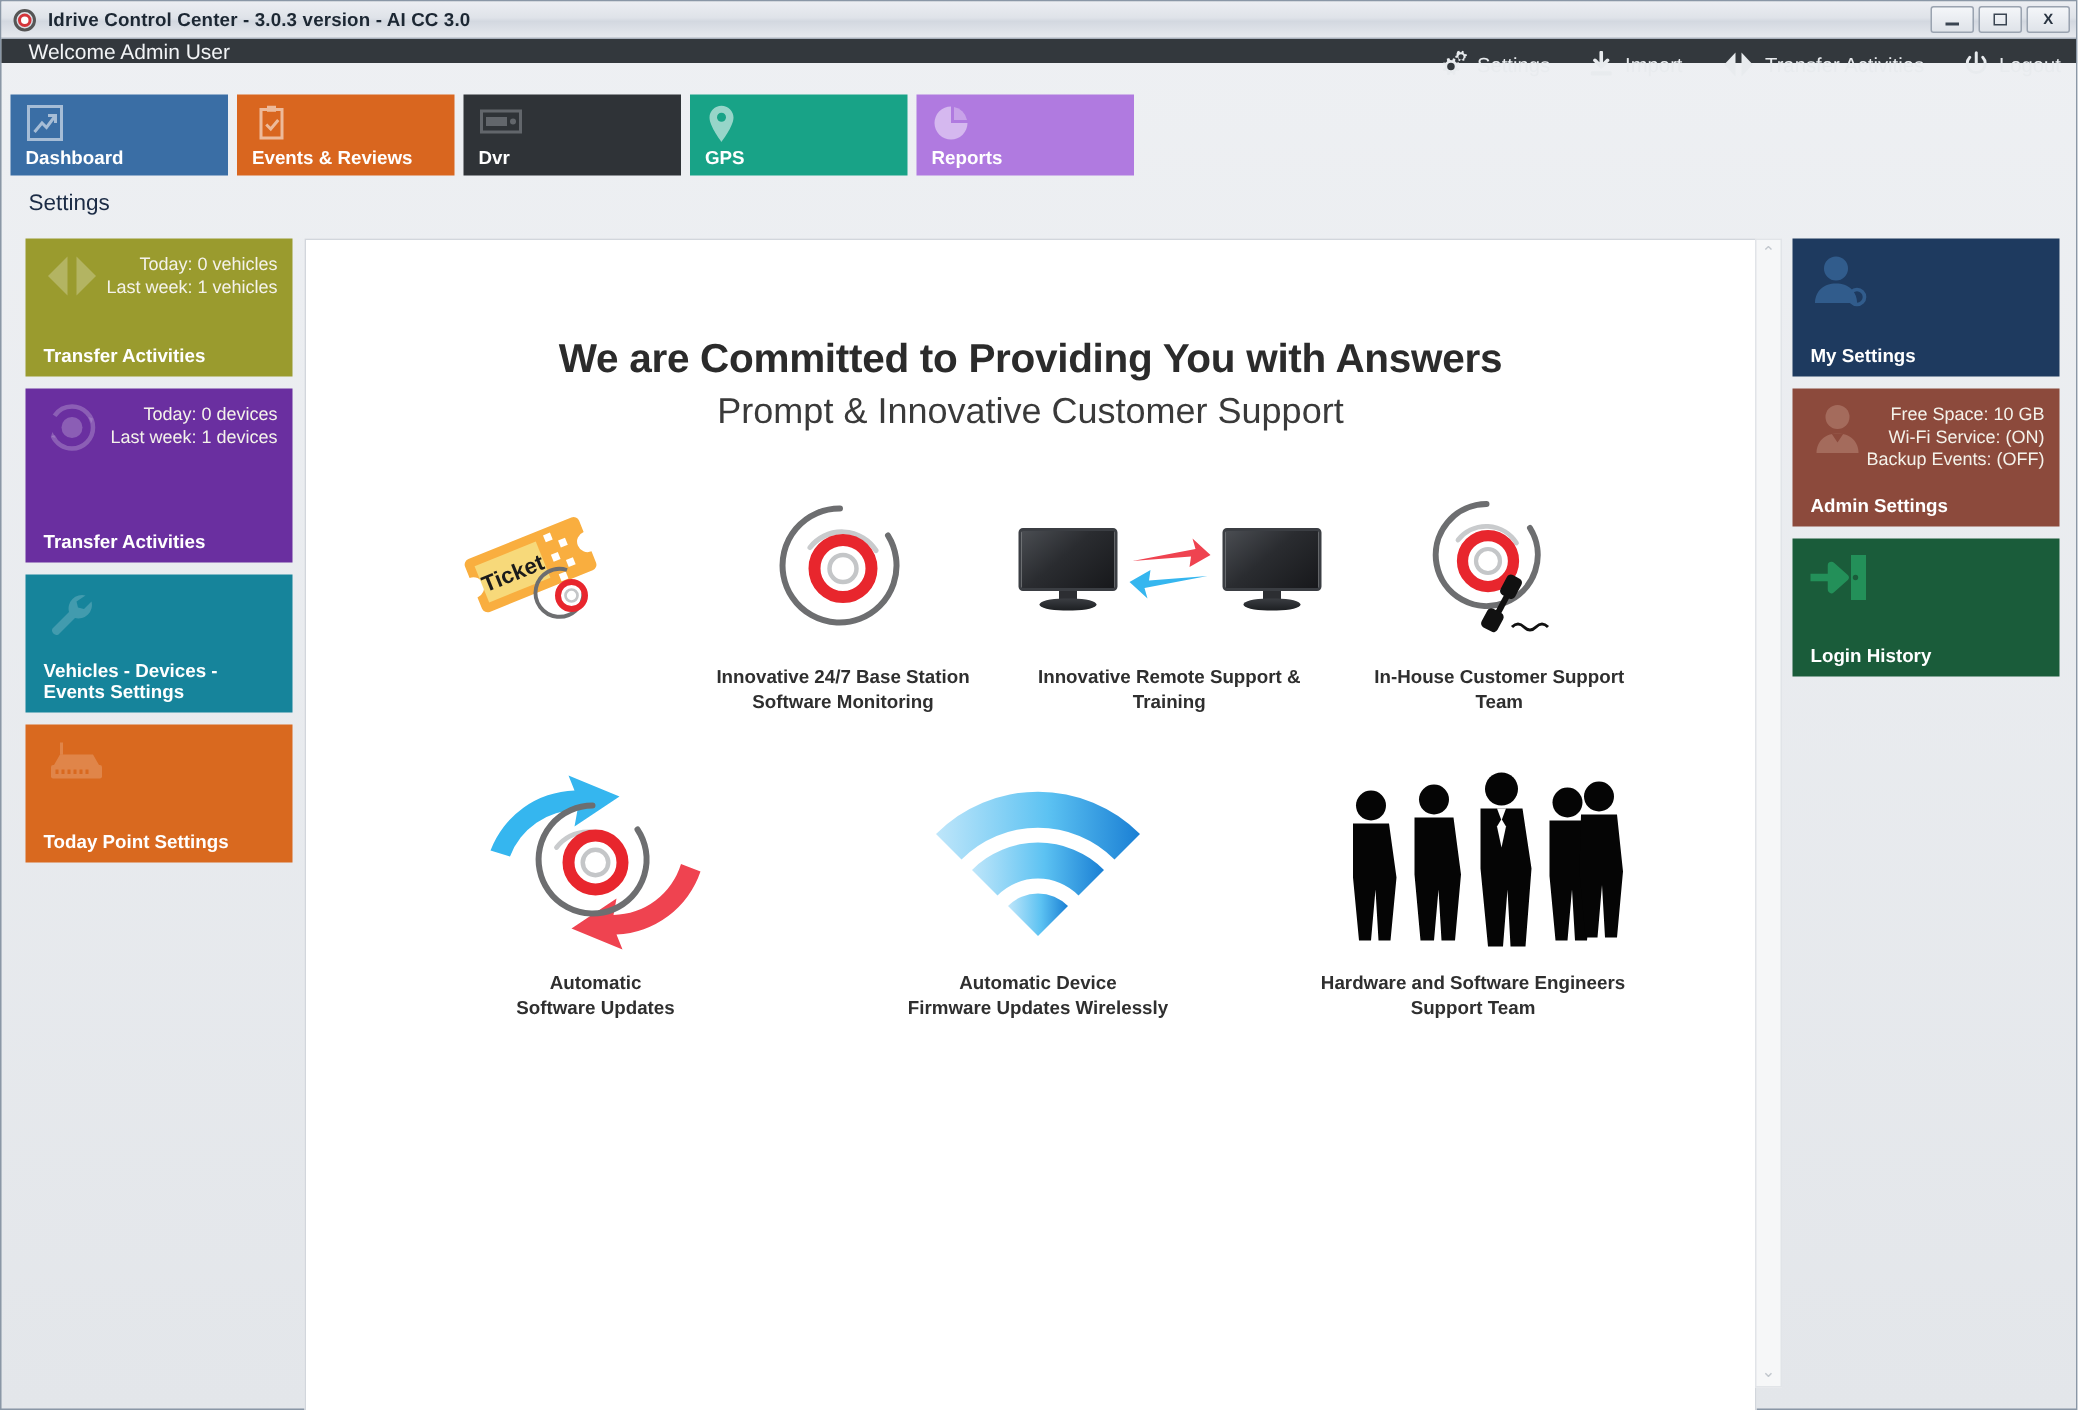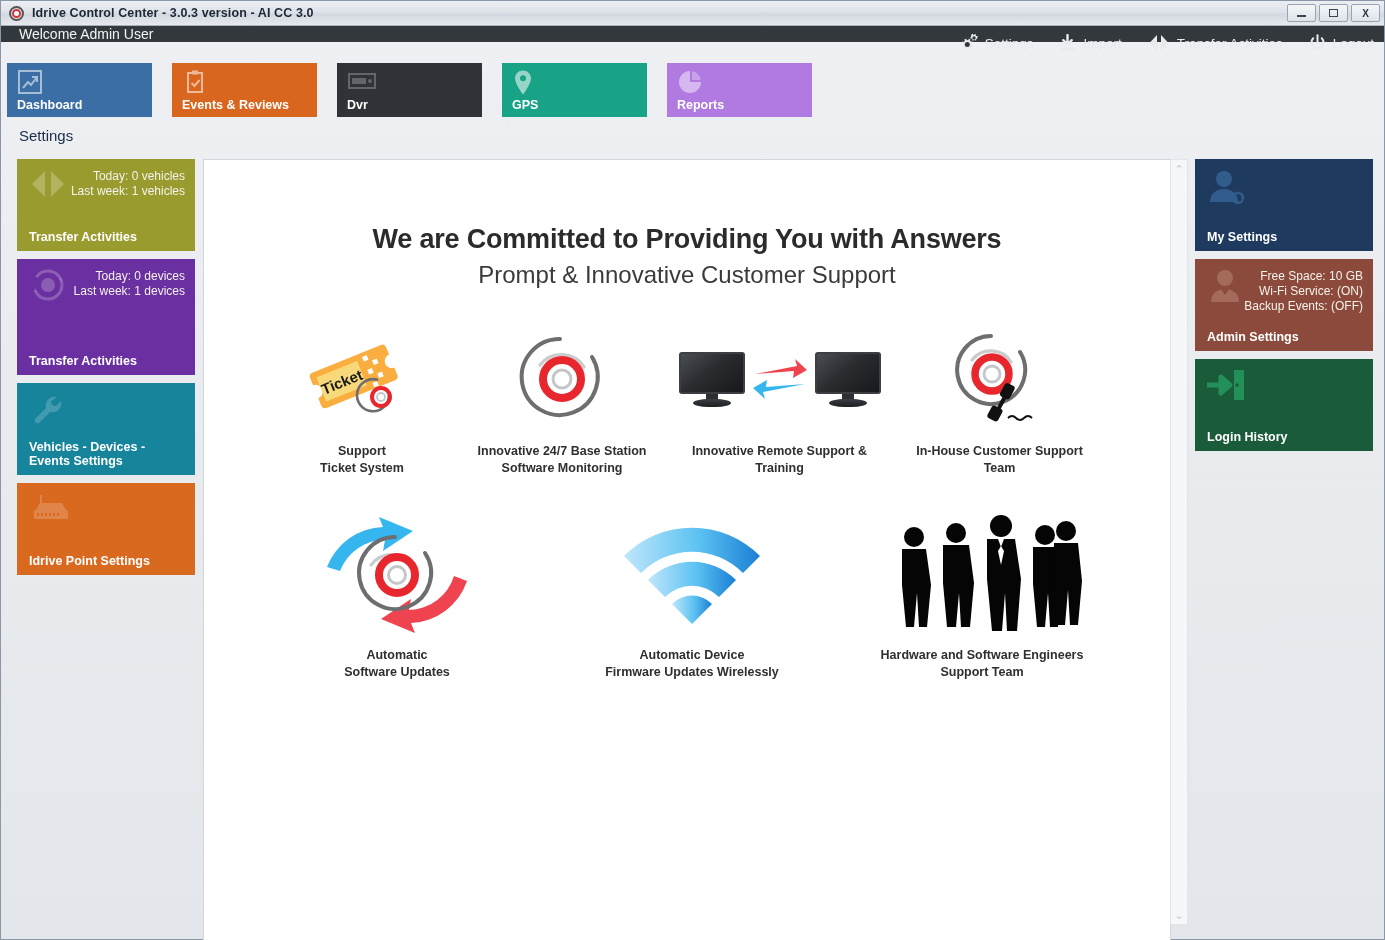--- a/index.html
+++ b/index.html
@@ -62,21 +62,21 @@
   }
   .menu-item {
     display: flex; align-items: center; gap: 7px;
     color: #e8ebee; font-size: 13.5px; cursor: pointer;
   }
   .menu-item svg { display: block; }
 
   
   .tabstrip {
     position: absolute; left: 0; top: 59px; width: 1383px; height: 62px;
-    padding-left: 6px; display: flex; gap: 20px; align-items: flex-start;
+    padding-left: 6px; display: flex; gap: 6px; align-items: flex-start;
   }
   .tab {
     width: 145px; height: 54px; margin-top: 3px;
     position: relative; cursor: pointer; overflow: hidden;
   }
   .tab .tab-icon { position: absolute; left: 10px; top: 6px; opacity: .55; }
   .tab .tab-label {
     position: absolute; left: 10px; bottom: 5px;
     color: #ffffff; font-size: 12.5px; font-weight: bold;
   }
@@ -336,21 +336,21 @@
             <rect x="8" y="21" width="2" height="3"></rect>
               <rect x="12" y="21" width="2" height="3"></rect>
             <rect x="16" y="21" width="2" height="3"></rect>
               <rect x="20" y="21" width="2" height="3"></rect>
             <rect x="24" y="21" width="2" height="3"></rect>
               <rect x="28" y="21" width="2" height="3"></rect>
           </g>
           <path d="M12 11V3" stroke="#fff" stroke-width="2" opacity=".42"></path>
         </svg>
       </span>
-      <div class="tile-title">Idrive Point Settings</div>
+      <div class="tile-title">Today Point Settings</div>
     </div>
   </div>
 
   <div class="main-panel">
     <div class="hero">
       <h1>We are Committed to Providing You with Answers</h1>
       <h2>Prompt &amp; Innovative Customer Support</h2>
     </div>
 
     <div class="features">
@@ -371,24 +371,20 @@
                     <rect x="74" y="55" width="5" height="5"></rect>
                   <rect x="66" y="62" width="5" height="5"></rect>
                 </g>
               </g>
               <g transform="translate(62,52)">
                 <path d="M24 16a16 16 0 1 1-11-15" stroke="#6d6e70" stroke-width="2.6" fill="none"></path>
                 <circle cx="16" cy="18" r="9" fill="none" stroke="#e8262d" stroke-width="4"></circle>
                 <circle cx="16" cy="18" r="4" fill="none" stroke="#c4c6c8" stroke-width="1.8"></circle>
               </g>
             </svg>
-          </div>
-          <div class="fcap">
-            <div>Support</div>
-            <div>Ticket System</div>
           </div>
         </div>
 
         <div class="fcell" style="width:210px">
           <div class="fart">
             <svg width="96" height="96" viewBox="0 0 96 96">
               <path d="M78 26a38 38 0 1 1-32-18" stroke="#6d6e70" stroke-width="4" fill="none" stroke-linecap="round"></path>
               <path d="M26 34a27 27 0 0 1 44 2" stroke="#c9cbcd" stroke-width="3.4" fill="none" stroke-linecap="round"></path>
               <circle cx="48" cy="48" r="19" fill="none" stroke="#e8262d" stroke-width="8"></circle>
               <circle cx="48" cy="48" r="9" fill="none" stroke="#c4c6c8" stroke-width="3"></circle>

